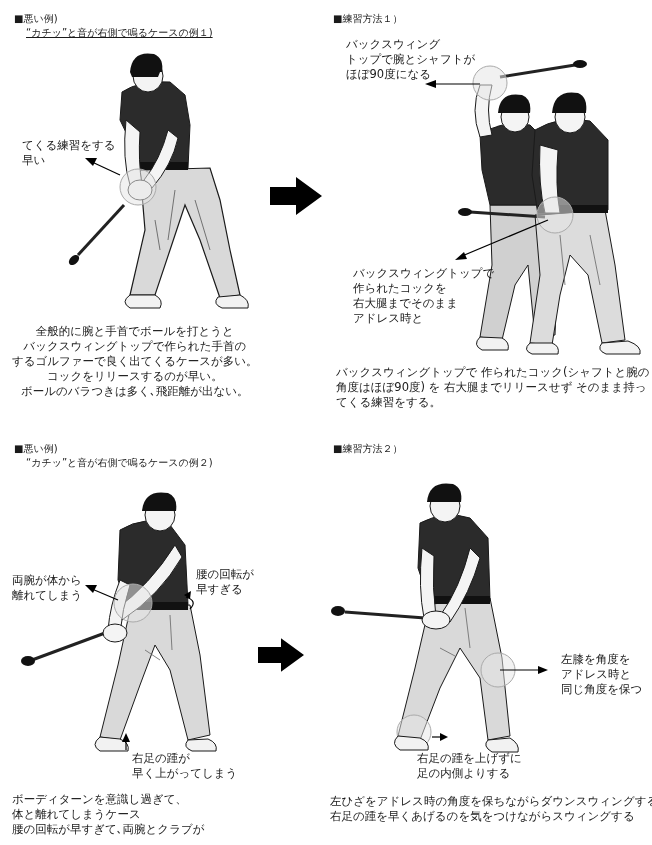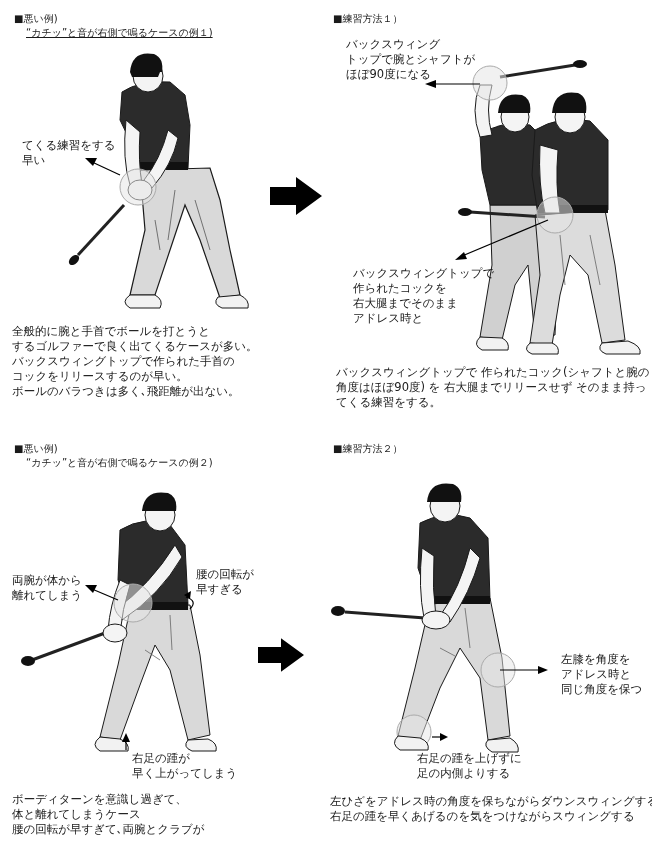--- a/index.html
+++ b/index.html
@@ -48,24 +48,24 @@
 
 <div class="abs txt" style="left:22px;top:138px;">
   <div>てくる練習をする</div>
   <div>早い</div>
 </div>
 <svg style="left:0;top:0;" width="652" height="845">
   <line x1="120" y1="175" x2="92" y2="162" stroke="#000" stroke-width="1.2"></line>
   <polygon points="85,158 97,158 93,166" fill="#000"></polygon>
 </svg>
 
-<div class="abs desc" style="left:12px;top:324px;">
+<div class="abs desc" style="left:12px;top:324px;text-align:center;">
   <div>全般的に腕と手首でボールを打とうと</div>
+  <div>バックスウィングトップで作られた手首の</div>
   <div>するゴルファーで良く出てくるケースが多い。</div>
-  <div>バックスウィングトップで作られた手首の</div>
   <div>コックをリリースするのが早い。</div>
   <div>ボールのバラつきは多く､飛距離が出ない。</div>
 </div>
 
 <svg style="left:270px;top:177px;" width="52" height="38" viewBox="0 0 52 38">
   <polygon points="0,10 26,10 26,0 52,19 26,38 26,28 0,28" fill="#000"></polygon>
 </svg>
 
 <div class="abs head" style="left:333px;top:11px;">■練習方法１）</div>
 

